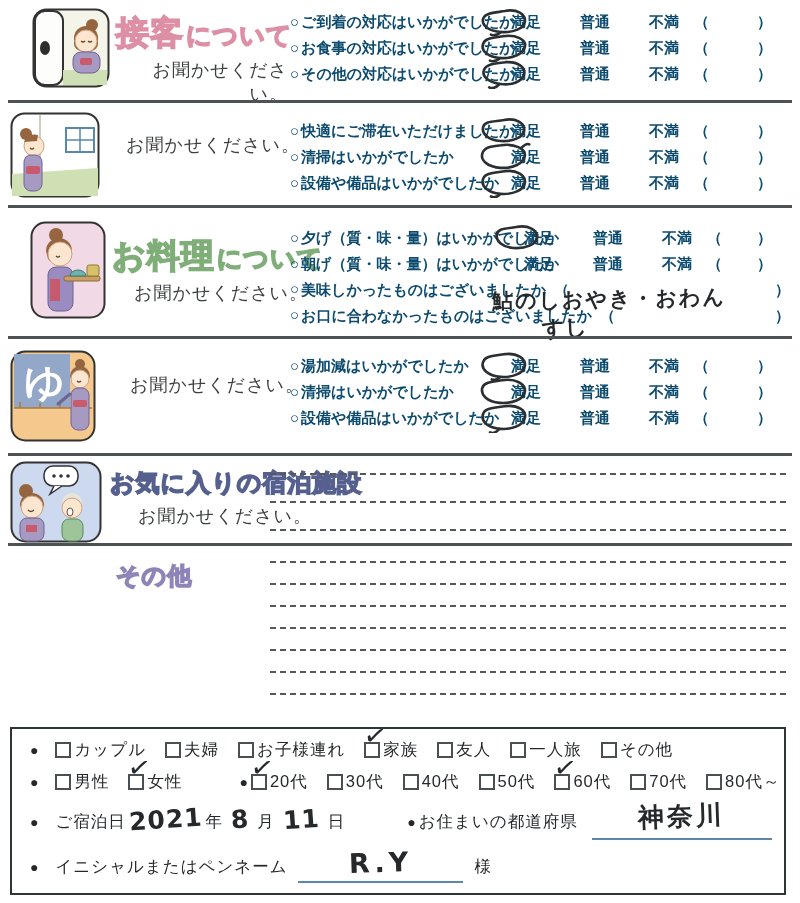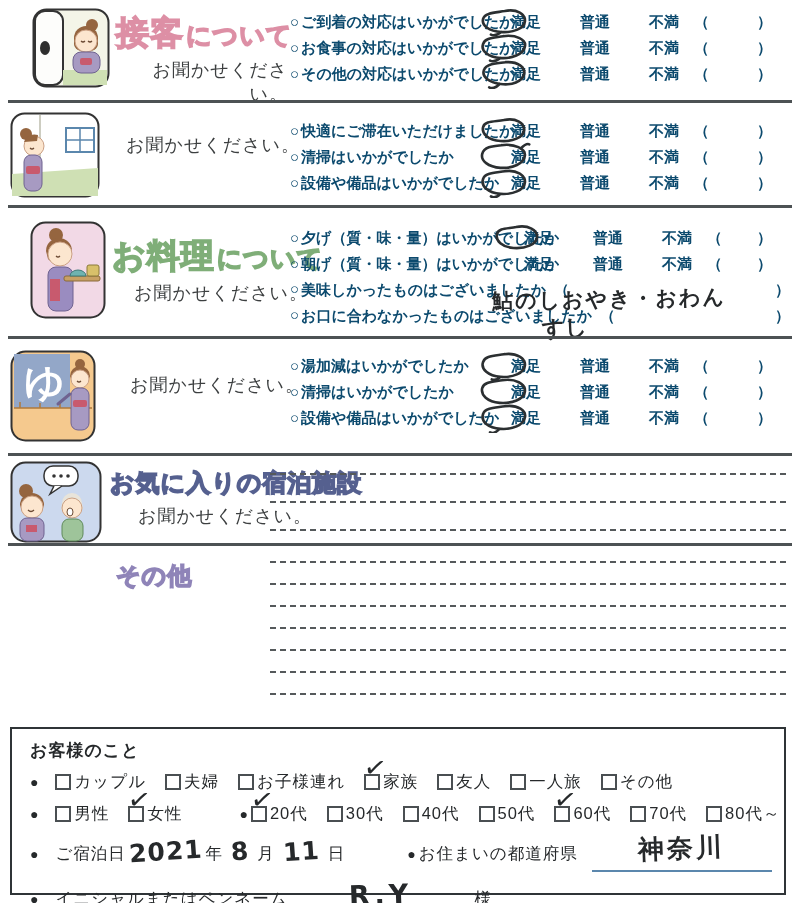--- a/index.html
+++ b/index.html
@@ -394,21 +394,20 @@
     <div class="dline" style="top:14px"></div>
     <div class="dline" style="top:36px"></div>
     <div class="dline" style="top:58px"></div>
     <div class="dline" style="top:80px"></div>
     <div class="dline" style="top:102px"></div>
     <div class="dline" style="top:124px"></div>
     <div class="dline" style="top:146px"></div>
   </div>
 
   <div class="gbox">
-    <div class="g-head">お客様のこと</div>
 
     <div class="g-row">
       <span class="g-dot">●</span>
       <span class="cbitem">
           <span class="cb"></span>
           <span>カップル</span>
         </span>
       <span class="cbitem">
           <span class="cb"></span>
           <span>夫婦</span>

